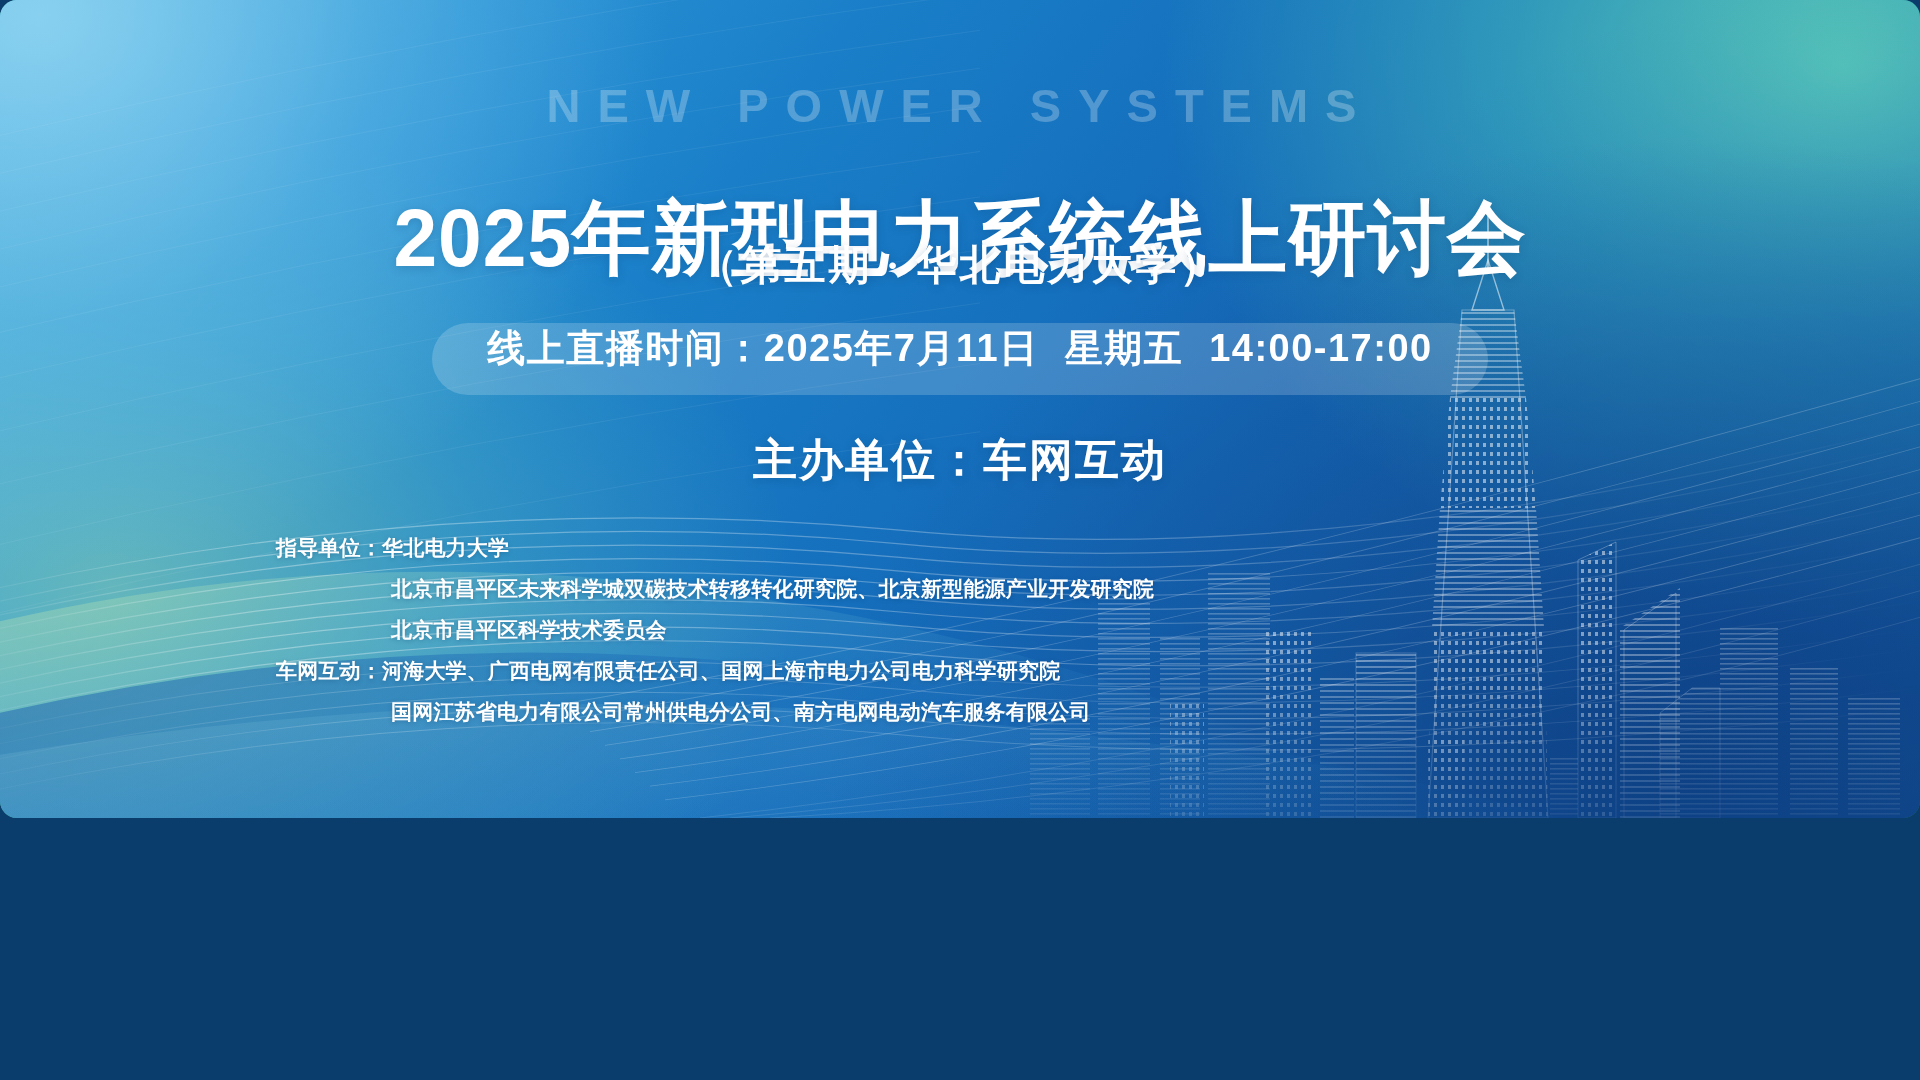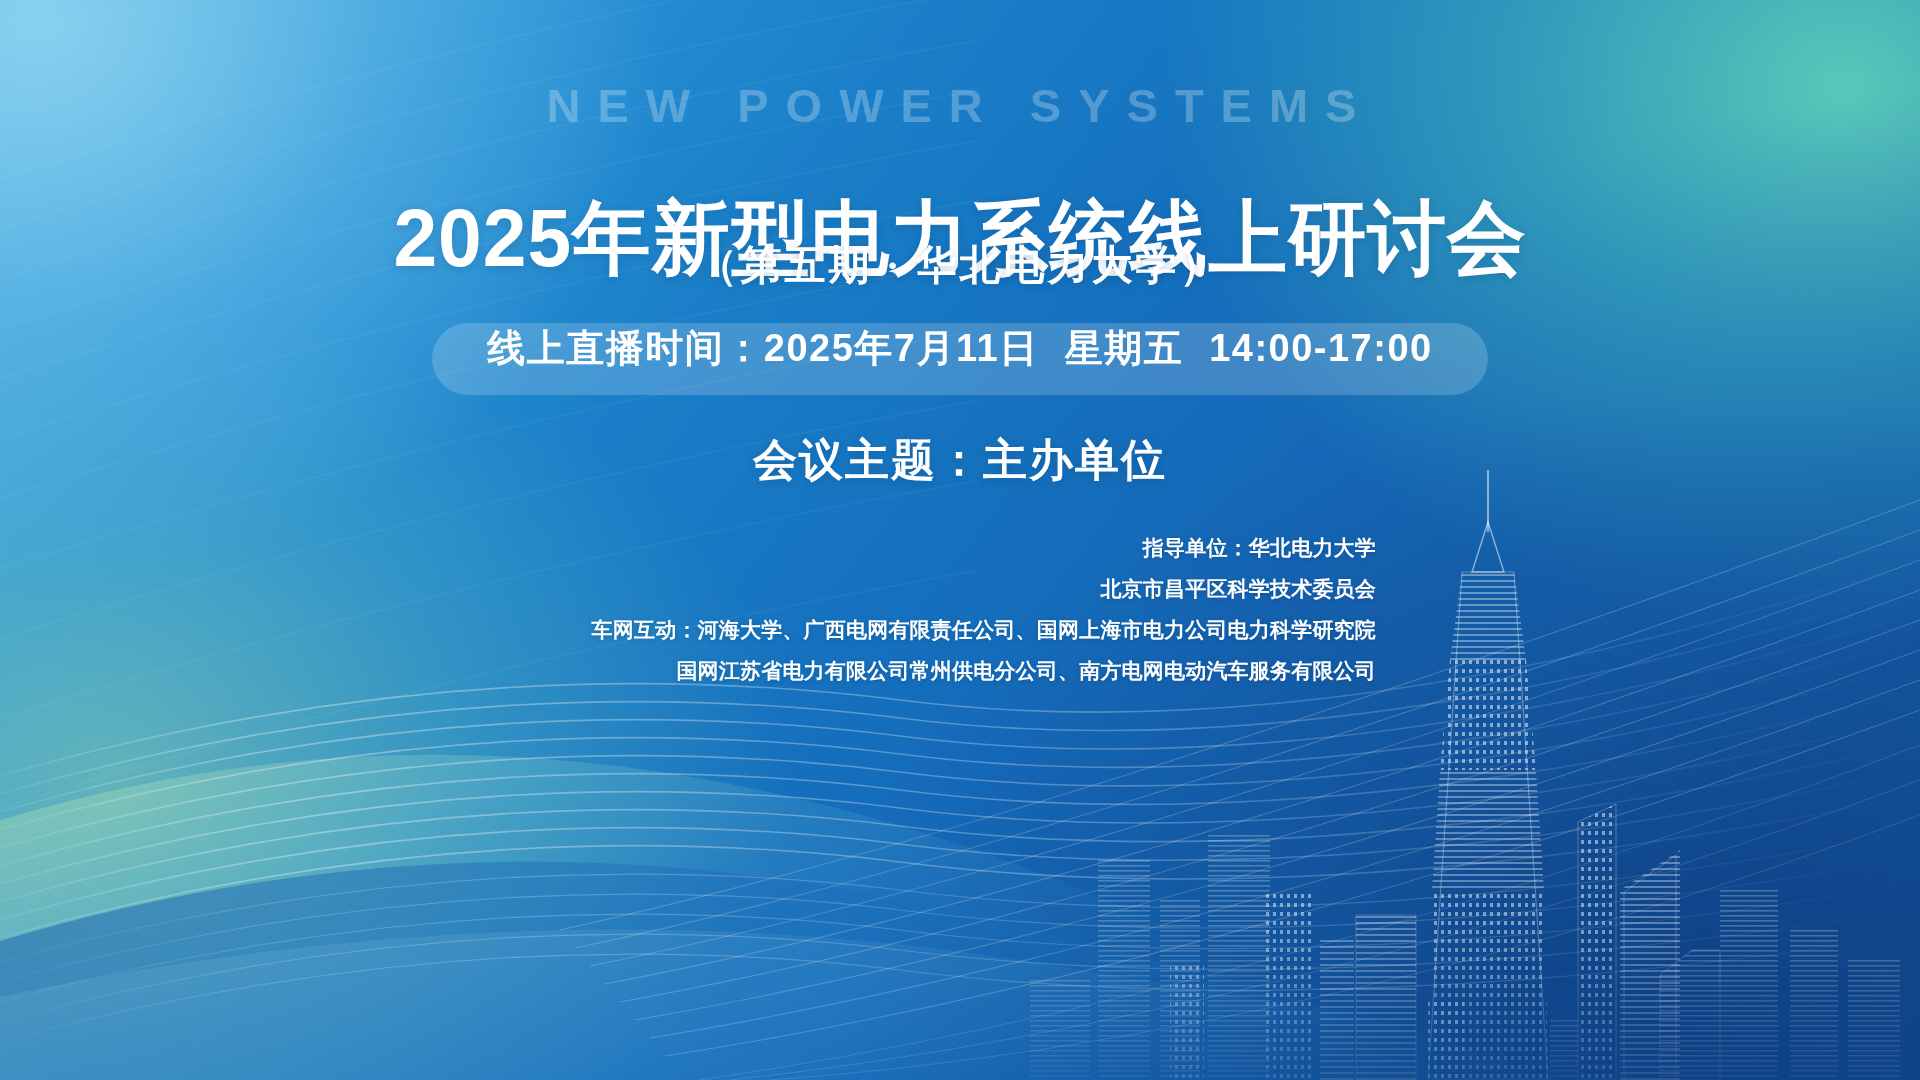--- a/index.html
+++ b/index.html
@@ -3,24 +3,25 @@
 <meta charset="utf-8">
 <style>
   html, body {
     margin: 0;
     padding: 0;
     background: #0a3d6b;
   }
   #poster {
     position: relative;
     width: 1920px;
-    height: 1080px;
+    height: 818px;
     overflow: hidden;
     font-family: "Liberation Sans", "DejaVu Sans", sans-serif;
     background: #15803d;
+    border-radius: 17px;
   }
 
   
   .bg-base {
     position: absolute; inset: 0;
     background:
       radial-gradient(ellipse 1100px 900px at 96% 8%, rgba(93,205,185,0.95) 0%, rgba(70,193,190,0.55) 30%, rgba(40,160,200,0.0) 62%),
       radial-gradient(ellipse 900px 800px at 2% 2%, rgba(140,210,240,0.95) 0%, rgba(105,190,232,0.5) 38%, rgba(40,150,210,0.0) 70%),
       radial-gradient(ellipse 1000px 700px at 6% 72%, rgba(150,215,170,0.55) 0%, rgba(110,200,190,0.28) 38%, rgba(40,150,210,0.0) 68%),
       linear-gradient(128deg, #52b4e4 0%, #2a93d6 18%, #1a7fc8 34%, #1570bd 50%, #1567b6 62%, #165ea8 76%, #154f95 88%, #134a8c 100%);
@@ -117,21 +118,21 @@
     left: 276px;
     width: 1100px;
     color: #ffffff;
     font-size: 21px;
     font-weight: 700;
     line-height: 41px;
     letter-spacing: 0.2px;
     white-space: nowrap;
     text-shadow: 0 1px 4px rgba(8,60,110,0.35);
   }
-  .orgs .row { display: block; text-align: right; }
+  .orgs .row { display: block; }
   .orgs .lbl { display: inline-block; }
   .orgs .indent { display: inline-block; width: 115px; }
 </style>
 </head>
 <body>
 
 <div id="poster">
 
   <div class="bg-base"></div>
   <div class="bg-deepright"></div>
@@ -288,22 +289,23 @@
   <div class="watermark">NEW POWER SYSTEMS</div>
 
   <h1 class="title">2025年新型电力系统线上研讨会</h1>
 
   <div class="subtitle">（第五期 · 华北电力大学）</div>
 
   <div class="time-pill">
     <div class="time-pill-text"><span>线上直播时间：</span><span>2025年7月11日</span><span class="sp"></span><span>星期五</span><span class="sp"></span><span>14:00-17:00</span></div>
   </div>
 
-  <div class="theme">会议主题：主办单位</div>
+  <div class="theme">主办单位：车网互动</div>
 
   <div class="orgs">
     <span class="row"><span class="lbl">指导单位：</span><span>华北电力大学</span></span>
+    <span class="row"><span class="indent"></span><span>北京市昌平区未来科学城双碳技术转移转化研究院、北京新型能源产业开发研究院</span></span>
     <span class="row"><span class="indent"></span><span>北京市昌平区科学技术委员会</span></span>
     <span class="row"><span class="lbl">车网互动：</span><span>河海大学、广西电网有限责任公司、国网上海市电力公司电力科学研究院</span></span>
     <span class="row"><span class="indent"></span><span>国网江苏省电力有限公司常州供电分公司、南方电网电动汽车服务有限公司</span></span>
   </div>
 
 </div>
 
 </body></html>

